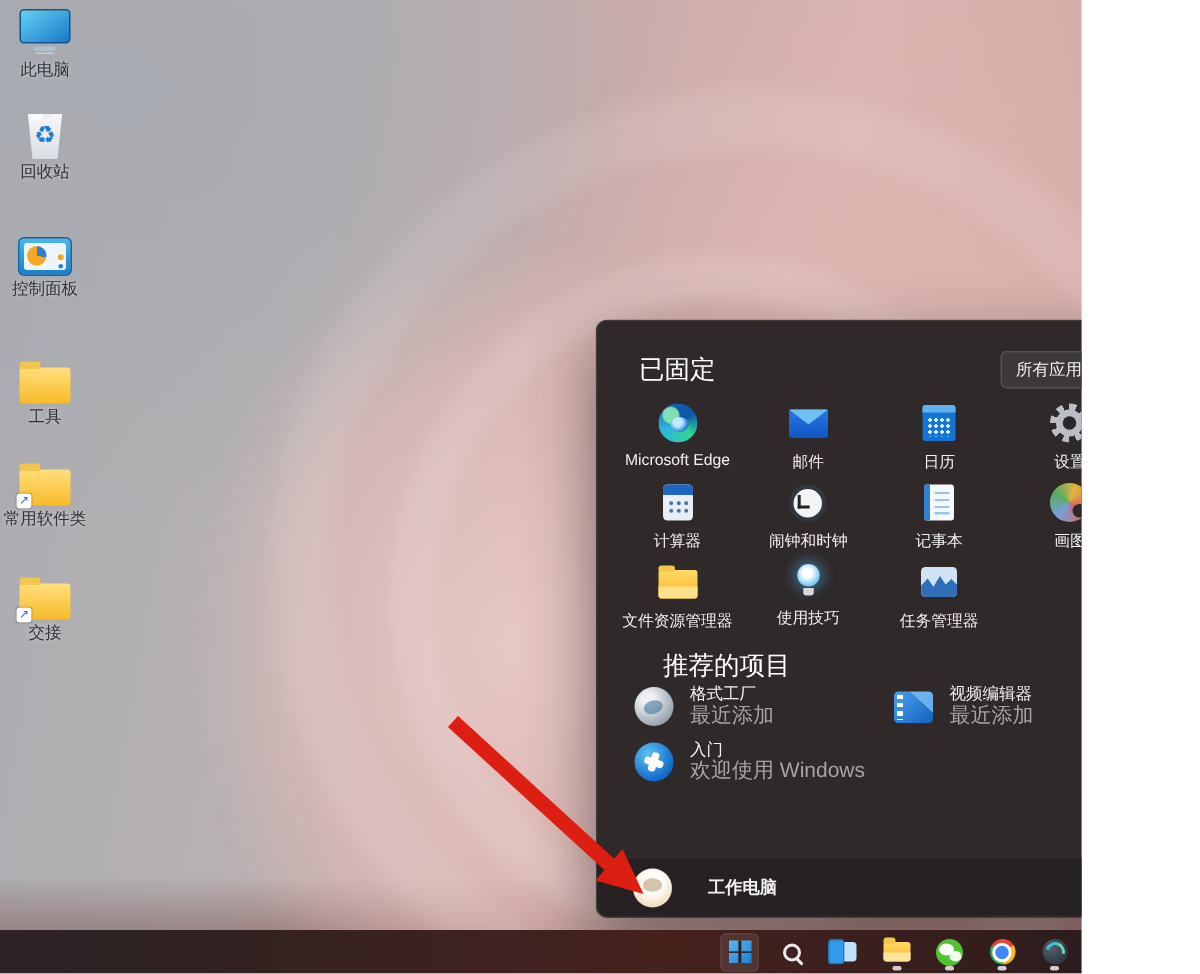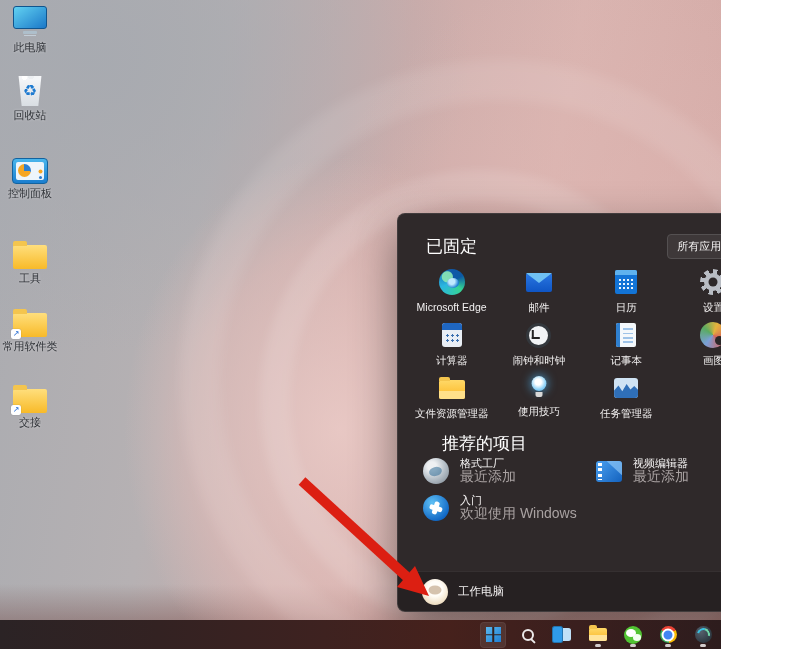--- a/index.html
+++ b/index.html
@@ -186,21 +186,21 @@
     background:radial-gradient(circle at 35% 30%, #5fc0f5, #0f66c4 75%); }
   .ic-getstarted::before, .ic-getstarted::after { content:''; position:absolute; left:50%; top:50%;
     width:13px; height:4.5px; background:#fff; border-radius:2px; }
   .ic-getstarted::before { transform:translate(-50%,-50%) rotate(18deg); }
   .ic-getstarted::after  { transform:translate(-50%,-50%) rotate(108deg); }
 
   
   .sm-footer { position:absolute; left:0; right:0; bottom:0; height:40px; background:#262122;
     border-top:1px solid rgba(255,255,255,.07); border-radius:0 0 8px 8px; display:flex;
     align-items:center; justify-content:space-between; padding:0 20px 0 24px; }
-  .user-chip { display:flex; align-items:center; gap:10px; cursor:pointer; }
+  .user-chip { display:flex; align-items:center; gap:24px; cursor:pointer;font-weight:bold; }
   .avatar { width:26px; height:26px; border-radius:50%; position:relative; overflow:hidden;
     background:radial-gradient(circle at 50% 38%, #fffdf8 0 35%, #f3e6cf 65%, #e3cba6); }
   .avatar::after { content:''; position:absolute; left:50%; top:46%; transform:translate(-50%,-50%);
     width:13px; height:9px; border-radius:50%; background:rgba(150,108,62,.4); }
   .user-name { font-size:11.5px; color:#f2f0f0; }
   .power-btn { width:32px; height:30px; background:none; border:none; display:flex;
     align-items:center; justify-content:center; cursor:pointer; border-radius:4px; }
   .power-glyph { position:relative; width:14px; height:14px; }
   .power-glyph::before { content:''; position:absolute; inset:1px; border:1.6px solid #e8e5e5;
     border-radius:50%; clip-path:polygon(0 0,32% 0,32% 38%,68% 38%,68% 0,100% 0,100% 100%,0 100%); }

